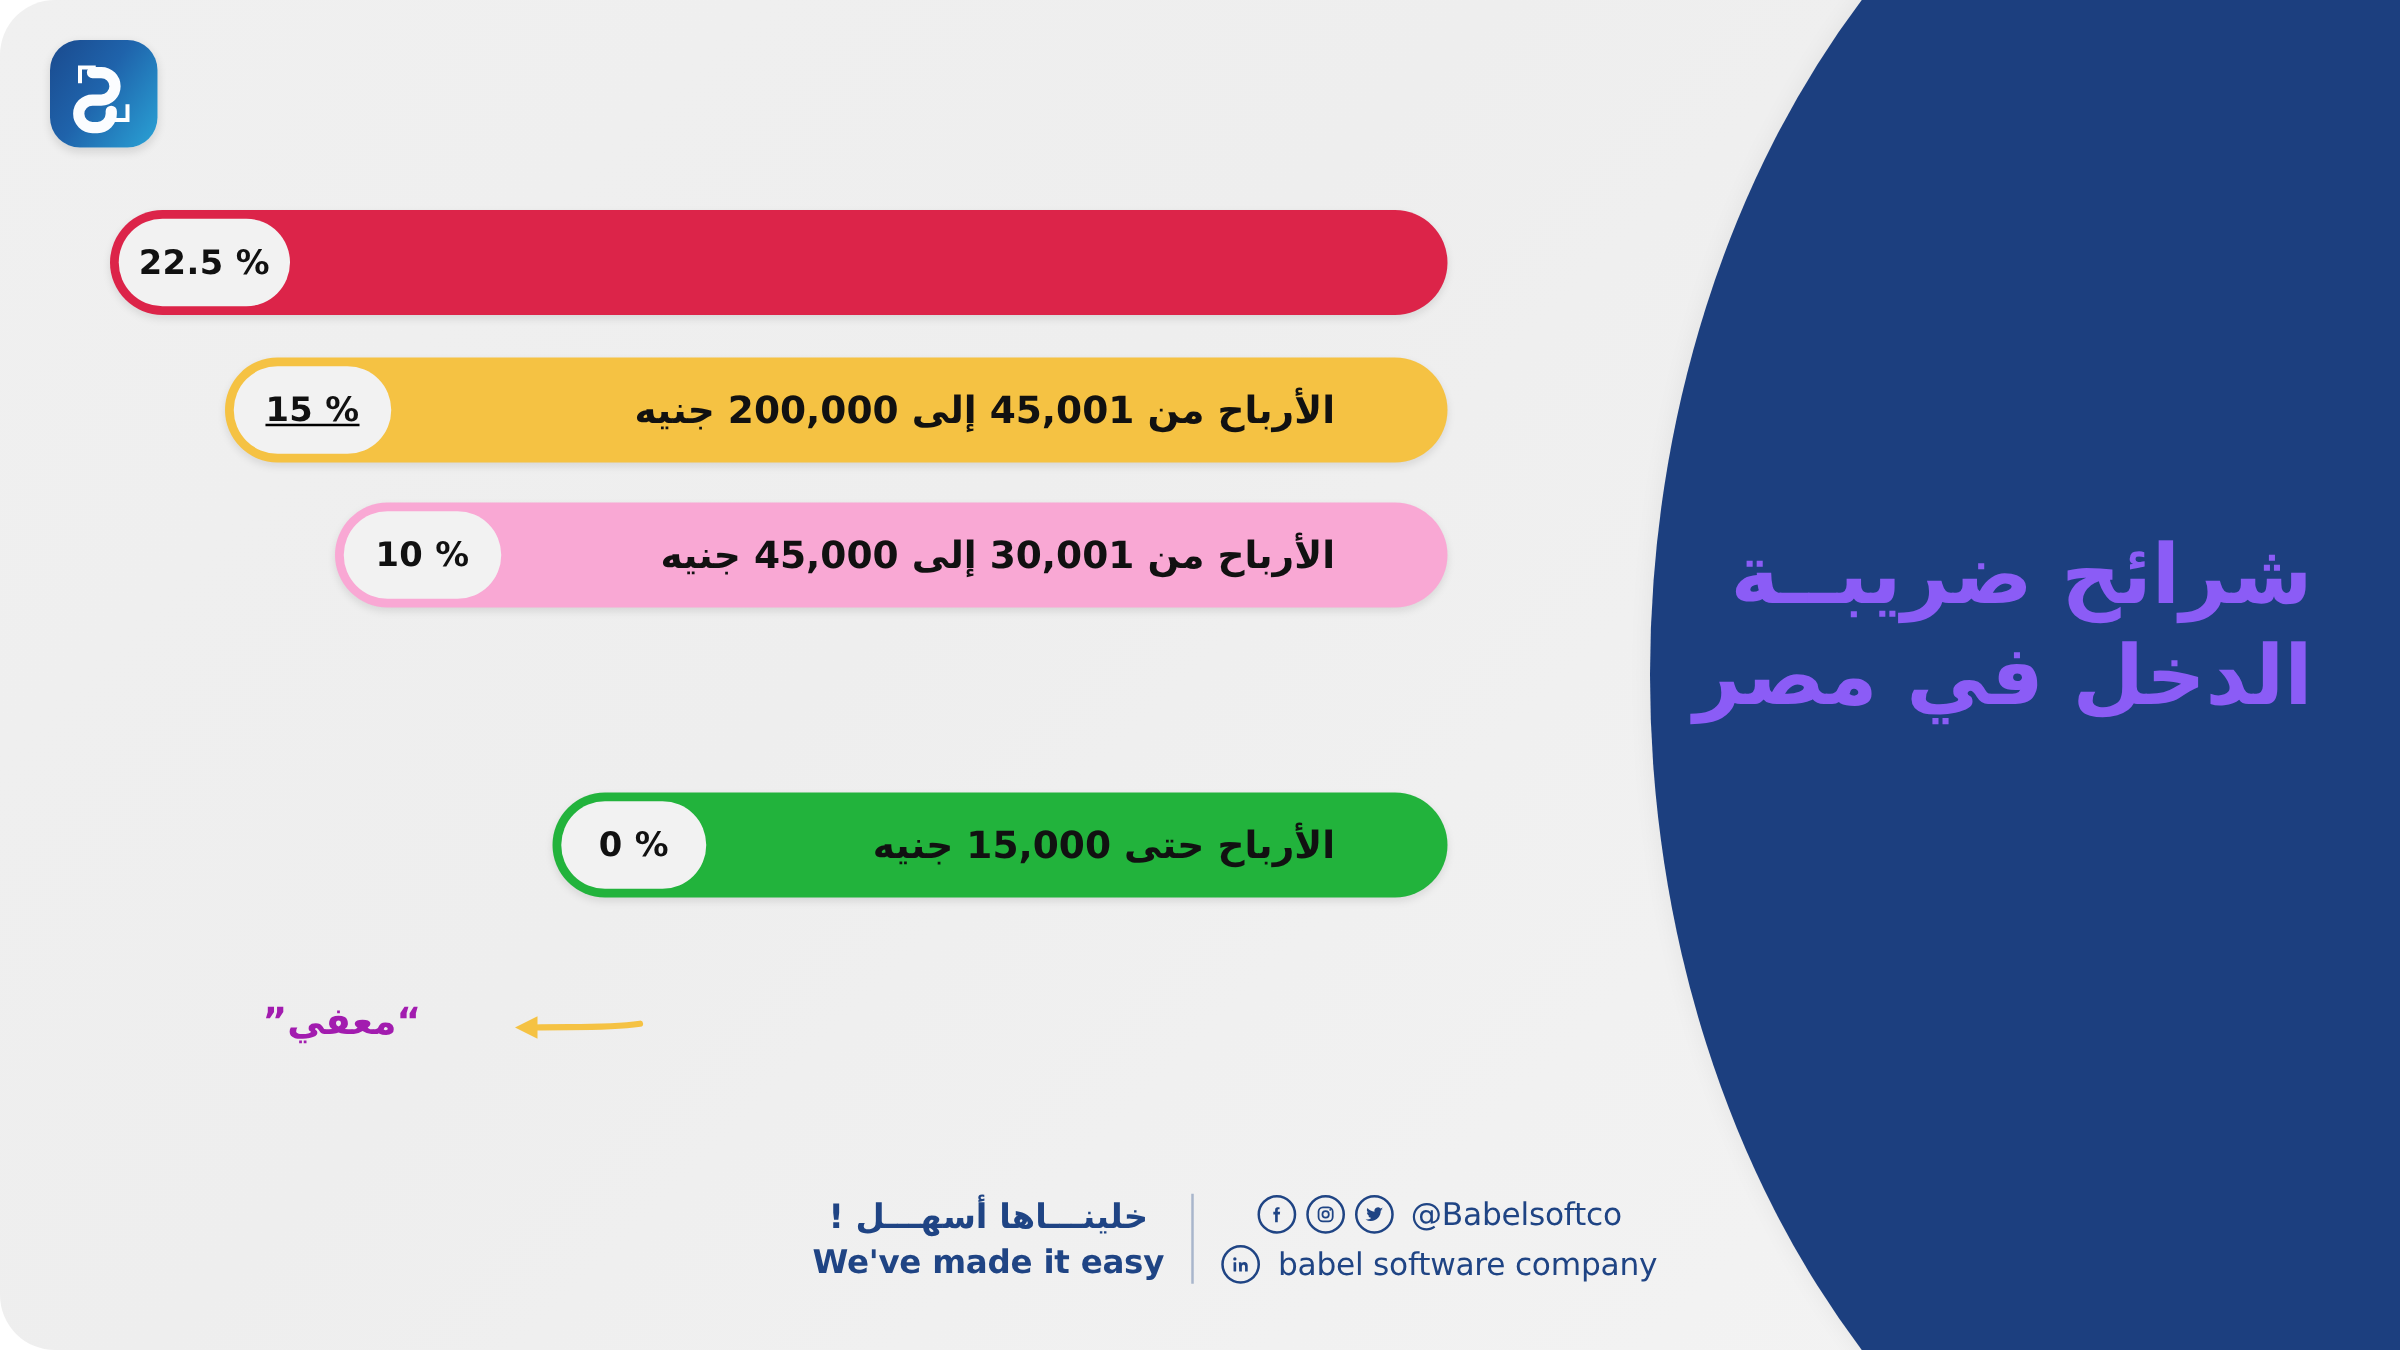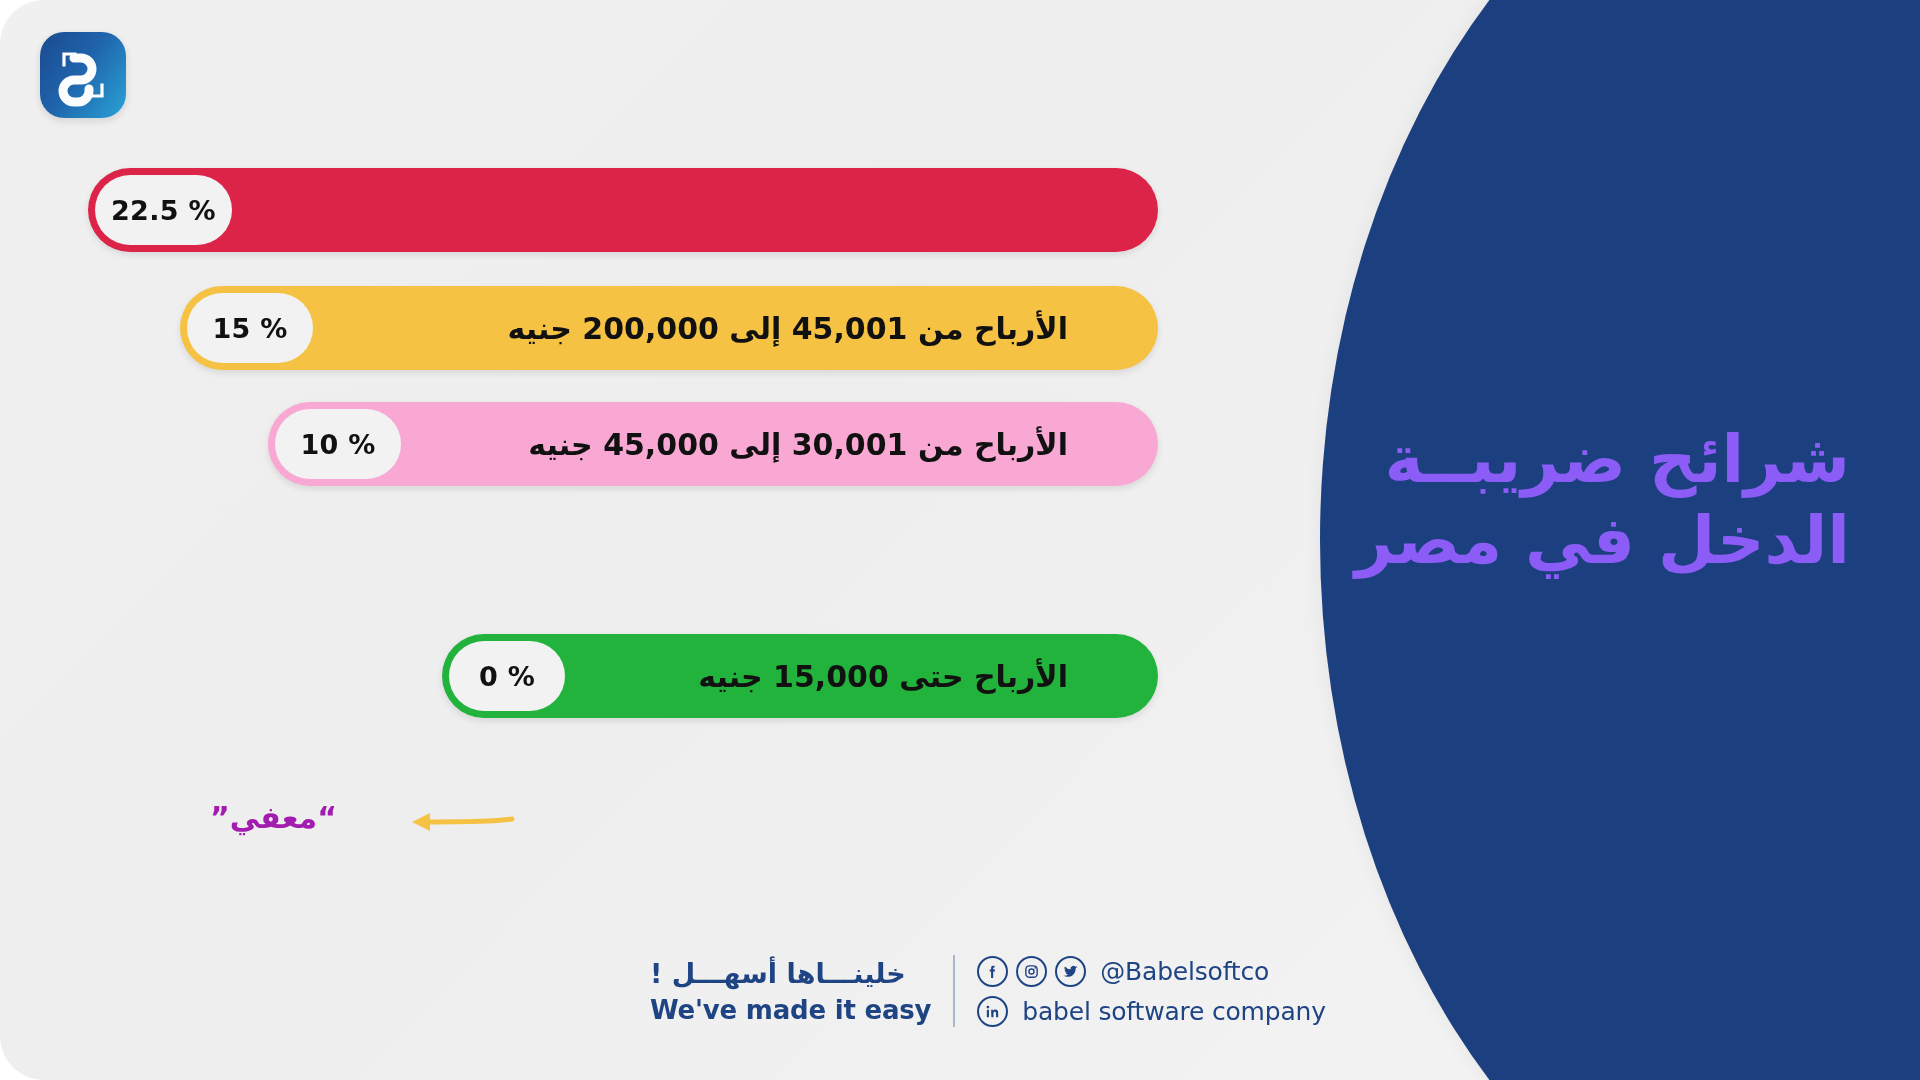--- a/index.html
+++ b/index.html
@@ -138,42 +138,42 @@
   .footer {
     position: absolute;
     left: 650px;
     top: 955px;
     z-index: 6;
     display: flex;
     align-items: center;
     gap: 22px;
   }
   .footer-slogan {
-    text-align: left;
+    text-align: center;
     color: #1f4484;
   }
   .footer-slogan .ar {
     direction: rtl;
     font-size: 27px;
     font-weight: 700;
     letter-spacing: 0px;
     margin-bottom: 6px;
   }
   .footer-slogan .en {
     font-size: 26px;
     font-weight: 700;
     letter-spacing: -0.2px;
   }
   .footer-div {
     width: 2px;
     height: 72px;
     background: #a9b6cc;
   }
   .footer-social { display: flex; flex-direction: column; gap: 9px; }
-  .social-row { display: flex; align-items: center; gap: 8px; }
+  .social-row { display: flex; align-items: center; gap: 8px; justify-content: center; }
   .social-icon {
     width: 31px; height: 31px;
     border-radius: 50%;
     border: 2px solid #1f4484;
     display: flex; align-items: center; justify-content: center;
     color: #1f4484;
     box-sizing: border-box;
   }
   .handle {
     font-size: 25px;
@@ -204,21 +204,21 @@
 
   <div class="bars">
 
     <div class="bar" style="left:88px; top:168px; width:1070px; background:#dc2449;">
       <div class="bar-pill" style="min-width:132px;justify-content:center;">
         <span class="bar-pct">22.5 %</span>
       </div>
     </div>
 
     <div class="bar" style="left:180px; top:286px; width:978px; background:#f5c243;">
-      <div class="bar-pill" style="min-width:126px;">
+      <div class="bar-pill" style="min-width:126px;text-decoration:underline;">
         <span class="bar-pct">15 %</span>
       </div>
       <div class="bar-label">الأرباح من 45,001  إلى 200,000 جنيه</div>
     </div>
 
     <div class="bar" style="left:268px; top:402px; width:890px; background:#f9a8d4;">
       <div class="bar-pill" style="min-width:126px;">
         <span class="bar-pct">10 %</span>
       </div>
       <div class="bar-label">الأرباح من 30,001  إلى 45,000 جنيه</div>

